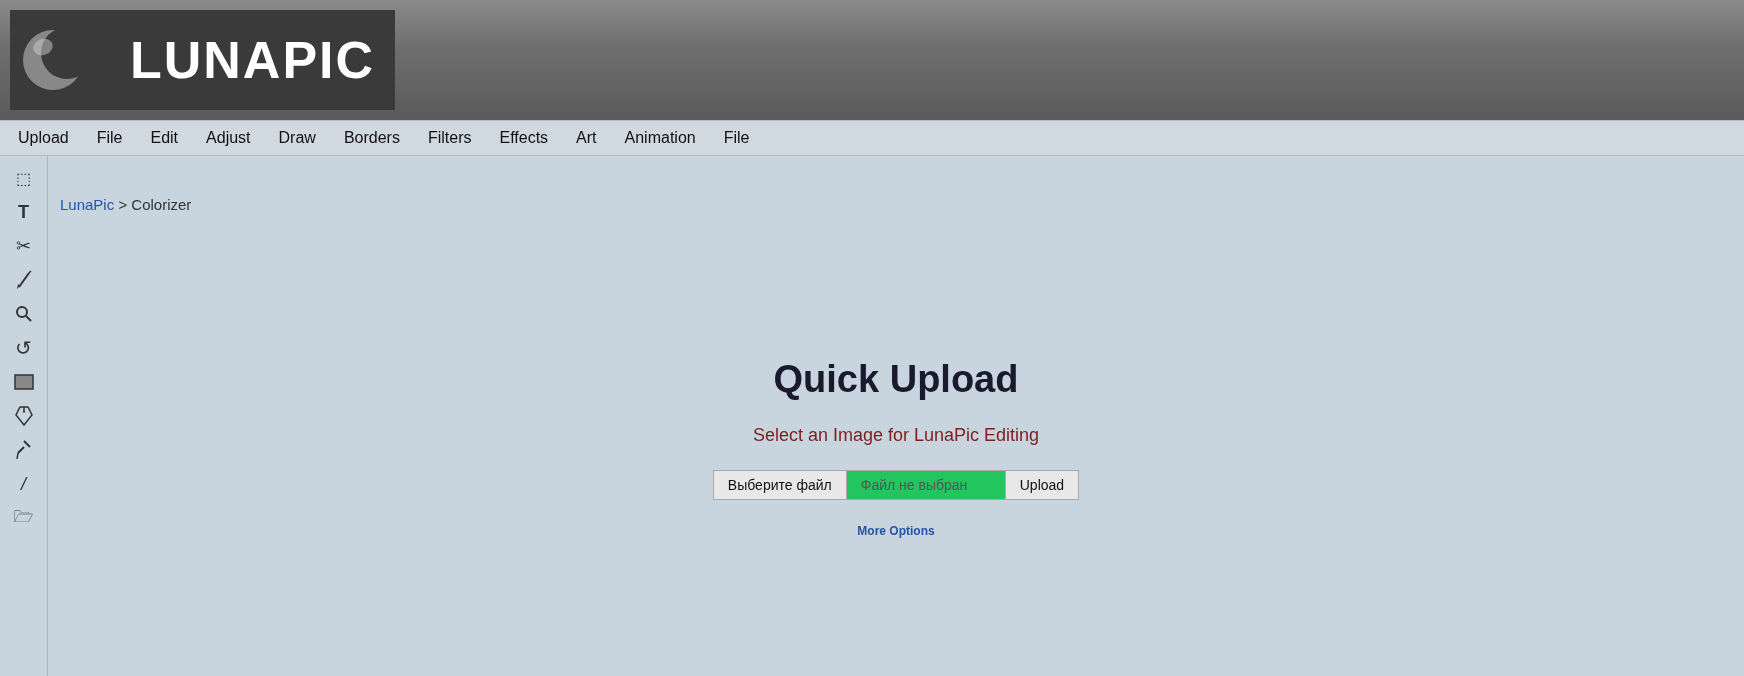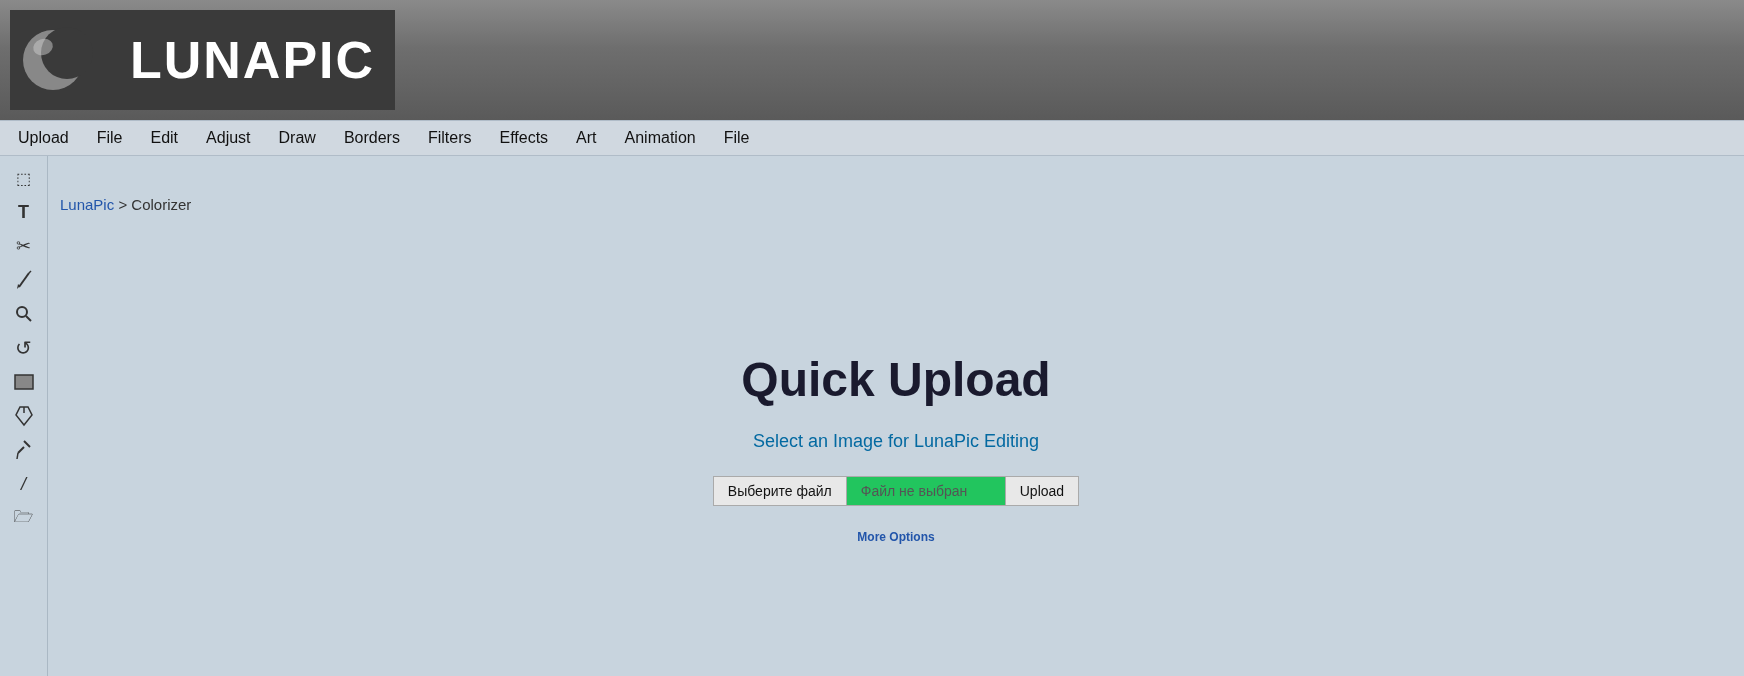--- a/index.html
+++ b/index.html
@@ -113,28 +113,28 @@
     
     #upload-panel {
       flex: 1;
       display: flex;
       flex-direction: column;
       align-items: center;
       justify-content: center;
       gap: 24px;
     }
     #quick-upload-title {
-      font-size: 48px;
+      font-size: 38px;
       font-weight: bold;
       color: #1a1a2e;
       text-align: center;
     }
     #select-image-text {
       font-size: 18px;
-      color: #0369a1;
+      color: #7f1d1d;
       text-align: center;
     }
     #file-upload-row {
       display: flex;
       align-items: center;
       gap: 0;
     }
     #choose-file-btn {
       background: #e8e8e8;
       border: 1px solid #aaa;

